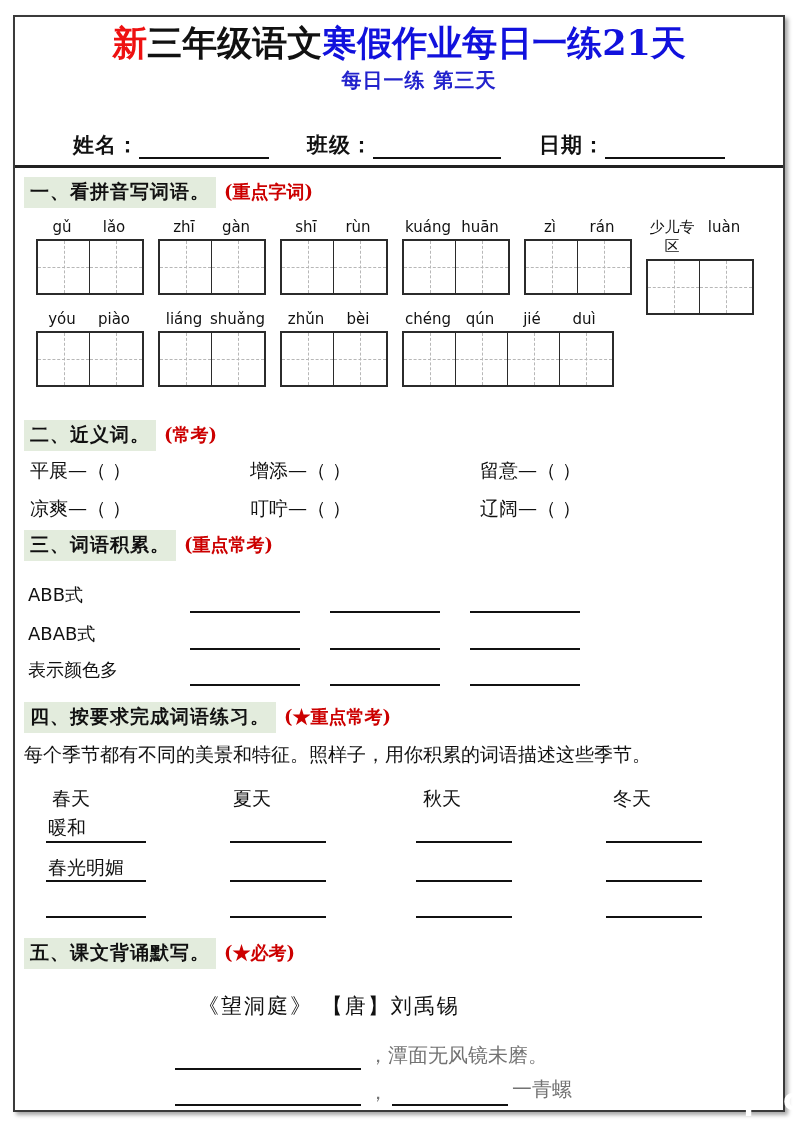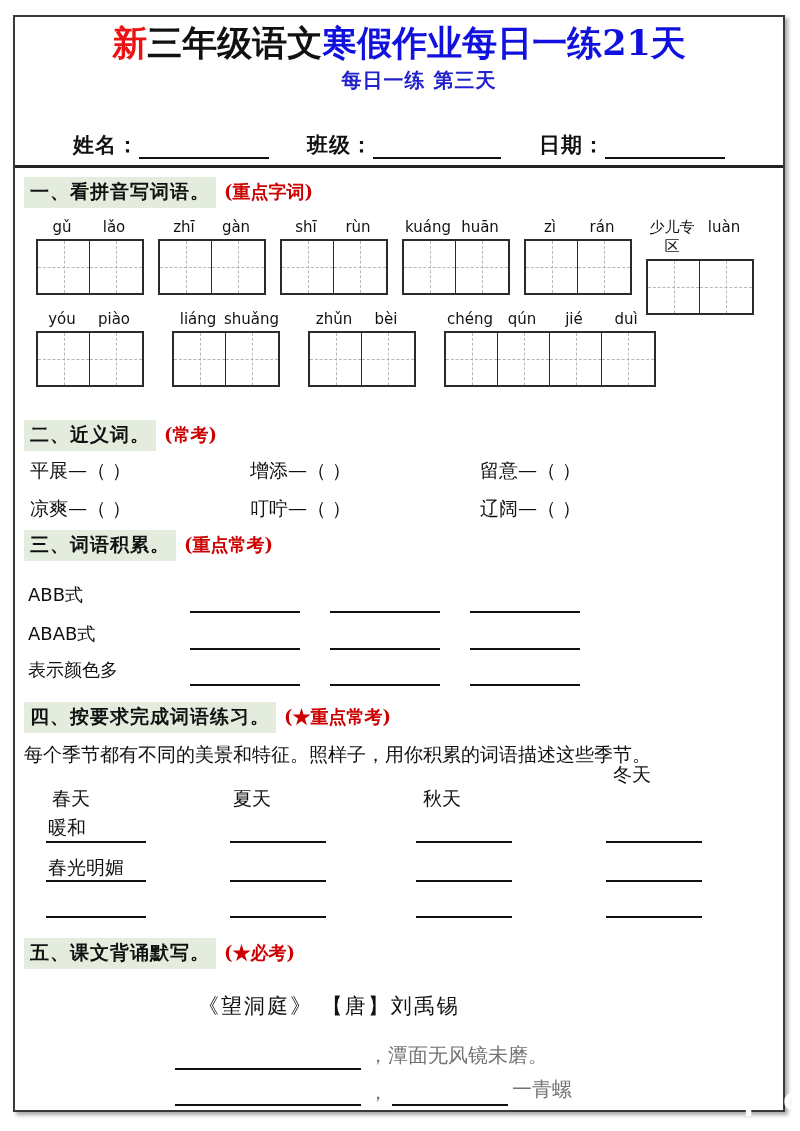--- a/index.html
+++ b/index.html
@@ -200,21 +200,21 @@
         <div class="pyline">
           <div class="pycell" style="width: 52px;">少儿专区</div>
           <div class="pycell" style="width: 52px;">luàn</div>
         </div>
         <div class="boxline">
           <div class="bx"></div>
           <div class="bx"></div>
         </div>
       </div>
     </div>
-  <div class="pyrow" id="py-row-1" style="left:36px;top:310px;gap:14px;">
+  <div class="pyrow" id="py-row-1" style="left:36px;top:310px;">
       <div class="grp">
         <div class="pyline">
           <div class="pycell" style="width: 52px;">yóu</div>
           <div class="pycell" style="width: 52px;">piào</div>
         </div>
         <div class="boxline">
           <div class="bx"></div>
           <div class="bx"></div>
         </div>
       </div>
@@ -290,21 +290,21 @@
 
   <div class="sec" style="top:702px;">
     <span class="sec-title">四、按要求完成词语练习。</span>
     <span class="sec-note">(★重点常考)</span>
   </div>
   <div class="instr" style="left:24px;top:742px;">每个季节都有不同的美景和特征。照样子，用你积累的词语描述这些季节。</div>
   <div id="season-wrap">
       <div class="seasonlabel" style="left: 52px; top: 786px;">春天</div>
       <div class="seasonlabel" style="left: 233px; top: 786px;">夏天</div>
       <div class="seasonlabel" style="left: 423px; top: 786px;">秋天</div>
-      <div class="seasonlabel" style="left: 613px; top: 762px;">冬天</div>
+      <div class="seasonlabel" style="left: 613px; top: 786px;">冬天</div>
       <div class="seasonword" style="left: 48px; top: 815px;">暖和</div>
       <div class="sline" style="left: 46px; top: 841px; width: 100px;"></div>
       <div class="sline" style="left: 230px; top: 841px; width: 96px;"></div>
       <div class="sline" style="left: 416px; top: 841px; width: 96px;"></div>
       <div class="sline" style="left: 606px; top: 841px; width: 96px;"></div>
       <div class="seasonword" style="left: 48px; top: 855px;">春光明媚</div>
       <div class="sline" style="left: 46px; top: 880px; width: 100px;"></div>
       <div class="sline" style="left: 230px; top: 880px; width: 96px;"></div>
       <div class="sline" style="left: 416px; top: 880px; width: 96px;"></div>
       <div class="sline" style="left: 606px; top: 880px; width: 96px;"></div>

